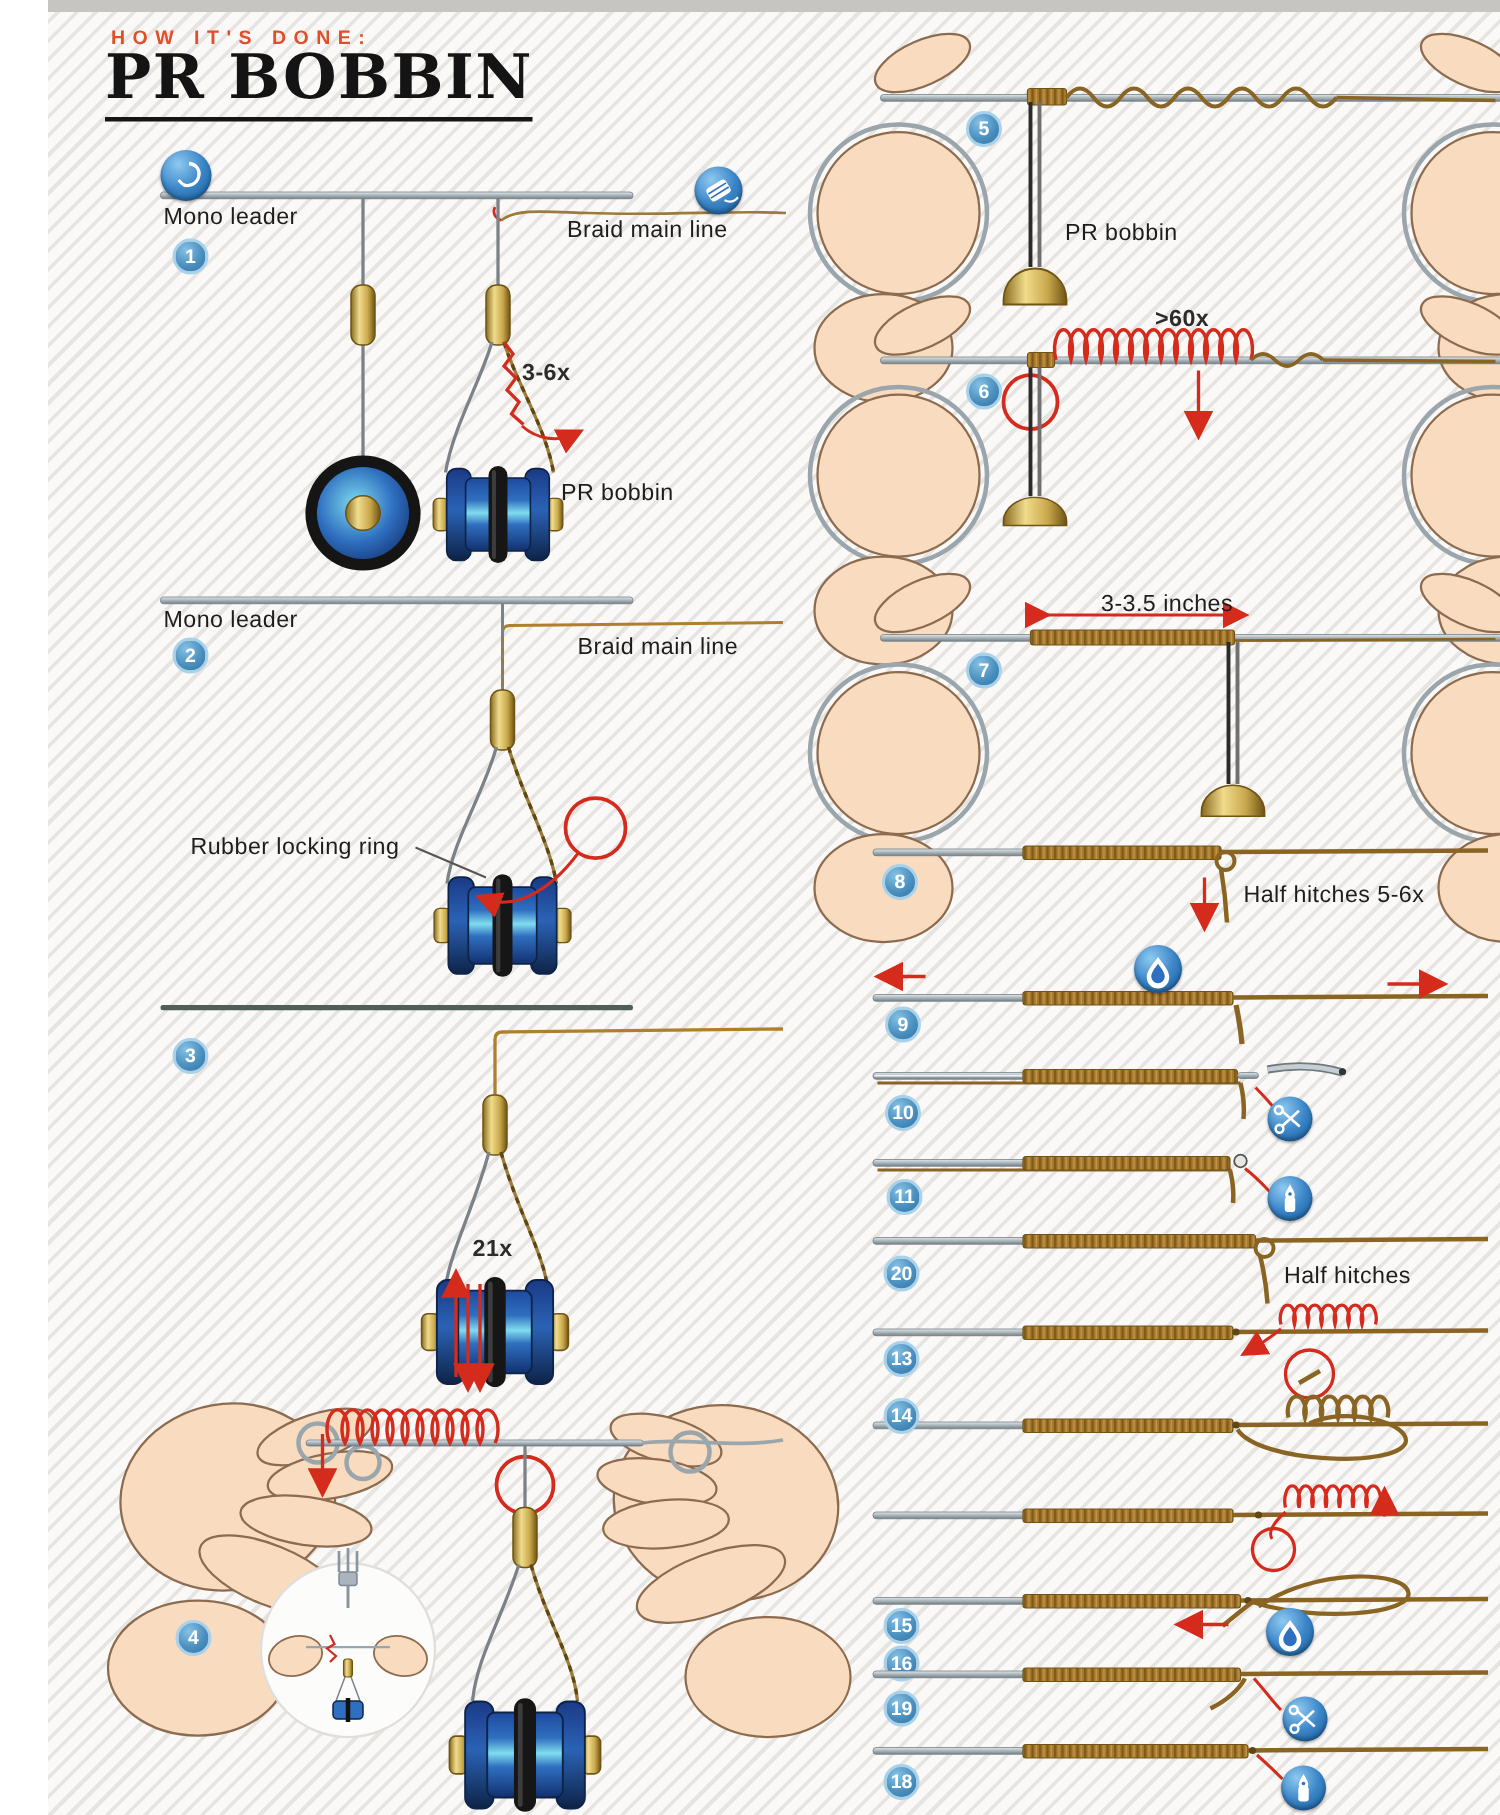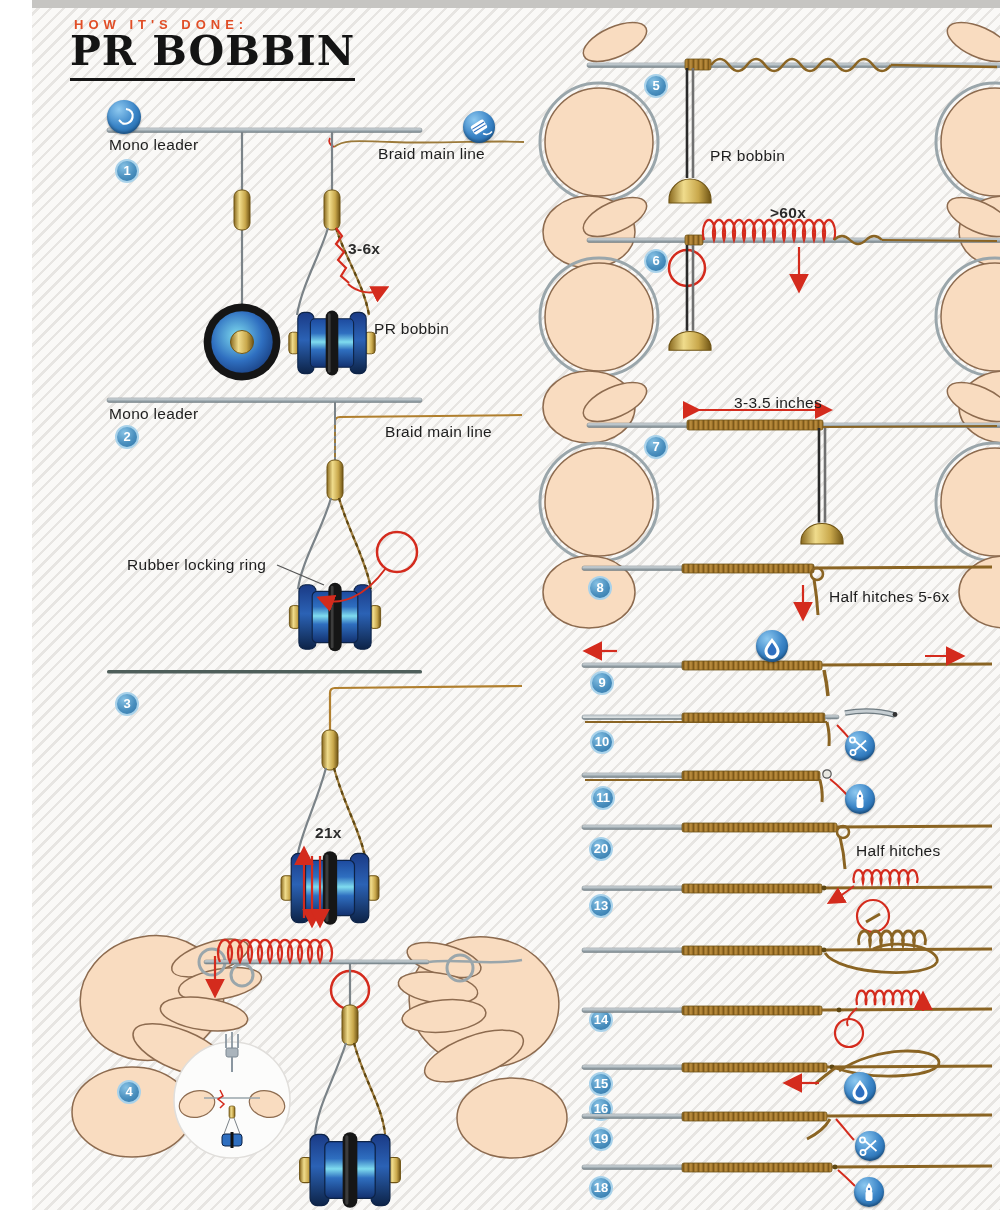--- a/index.html
+++ b/index.html
@@ -388,21 +388,21 @@
 
 
 <svg class="step" style="left:545px;top:935px" width="440" height="60" viewBox="0 0 440 60">
   <rect x="5" y="13" width="102" height="4.5" rx="2" fill="url(#gSilver)" stroke="#6e7a80" stroke-width=".5"></rect>
   <rect x="105" y="11" width="140" height="9" rx="2" fill="url(#wrapPat)" stroke="#6f5418" stroke-width=".8"></rect>
   <path d="M245,15 L415,14" stroke="#8a6423" stroke-width="3"></path>
   <circle cx="247" cy="15" r="2.4" fill="#5e4712"></circle>
   <path d="M282,10 a6,10 0 1 1 11,0 a6,10 0 1 1 11,0 a6,10 0 1 1 11,0 a6,10 0 1 1 11,0 a6,10 0 1 1 11,0 a6,10 0 1 1 11,0" stroke="#8a6423" stroke-width="2.8" fill="none"></path>
   <path d="M248,18 C262,40 352,44 360,27 C364,14 322,2 296,14" stroke="#8a6423" stroke-width="2.8" fill="none"></path>
 </svg>
-<div class="badge" style="left:557px;top:1008px">14</div>
+<div class="badge" style="left:557px;top:932px">14</div>
 
 
 <svg class="step" style="left:545px;top:995px" width="440" height="60" viewBox="0 0 440 60">
   <rect x="5" y="13" width="102" height="4.5" rx="2" fill="url(#gSilver)" stroke="#6e7a80" stroke-width=".5"></rect>
   <rect x="105" y="11" width="140" height="9" rx="2" fill="url(#wrapPat)" stroke="#6f5418" stroke-width=".8"></rect>
   <path d="M245,15 L415,14" stroke="#8a6423" stroke-width="3"></path>
   <circle cx="262" cy="15" r="2.4" fill="#5e4712"></circle>
   <path d="M280,10 a5,10 0 1 1 9,0 a5,10 0 1 1 9,0 a5,10 0 1 1 9,0 a5,10 0 1 1 9,0 a5,10 0 1 1 9,0 a5,10 0 1 1 9,0 a5,10 0 1 1 9,0" stroke="#d42b1d" stroke-width="2.2" fill="none"></path>
   <path d="M346,16 L346,2" stroke="#d42b1d" stroke-width="2.2" marker-end="url(#mRed)"></path>
   <path d="M280,13 C272,20 268,26 271,31" stroke="#d42b1d" stroke-width="2" fill="none"></path>

